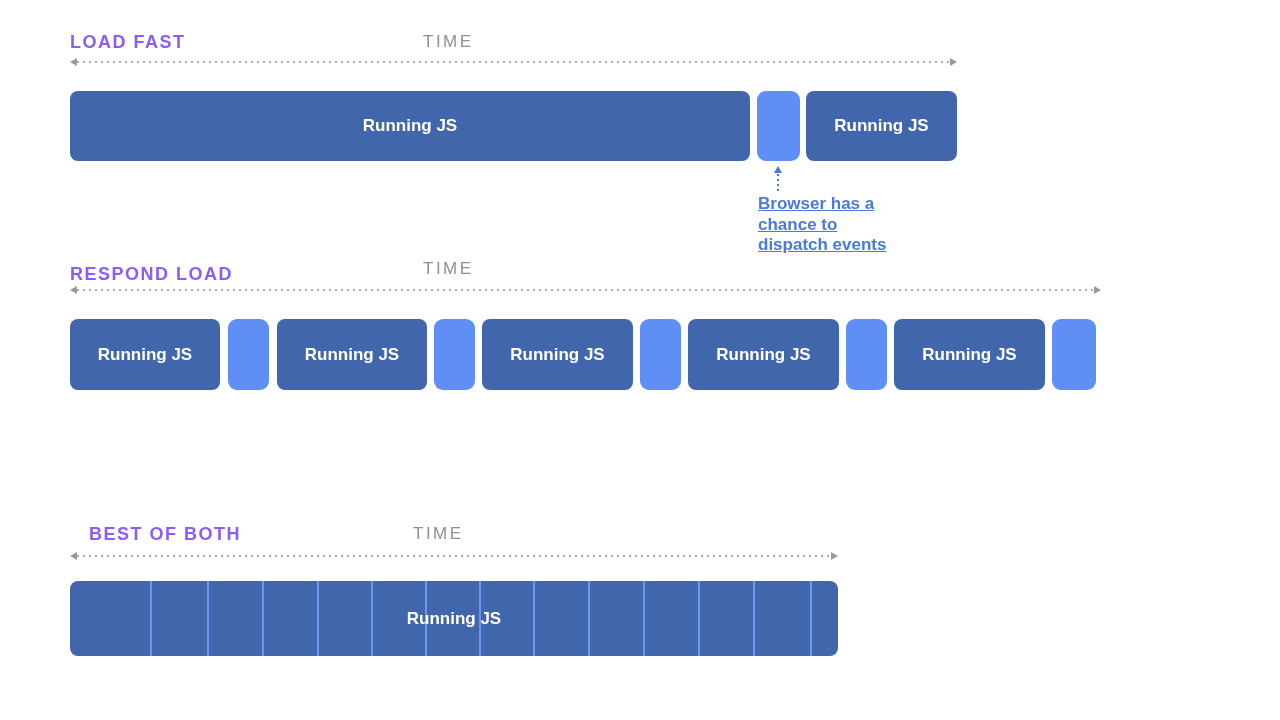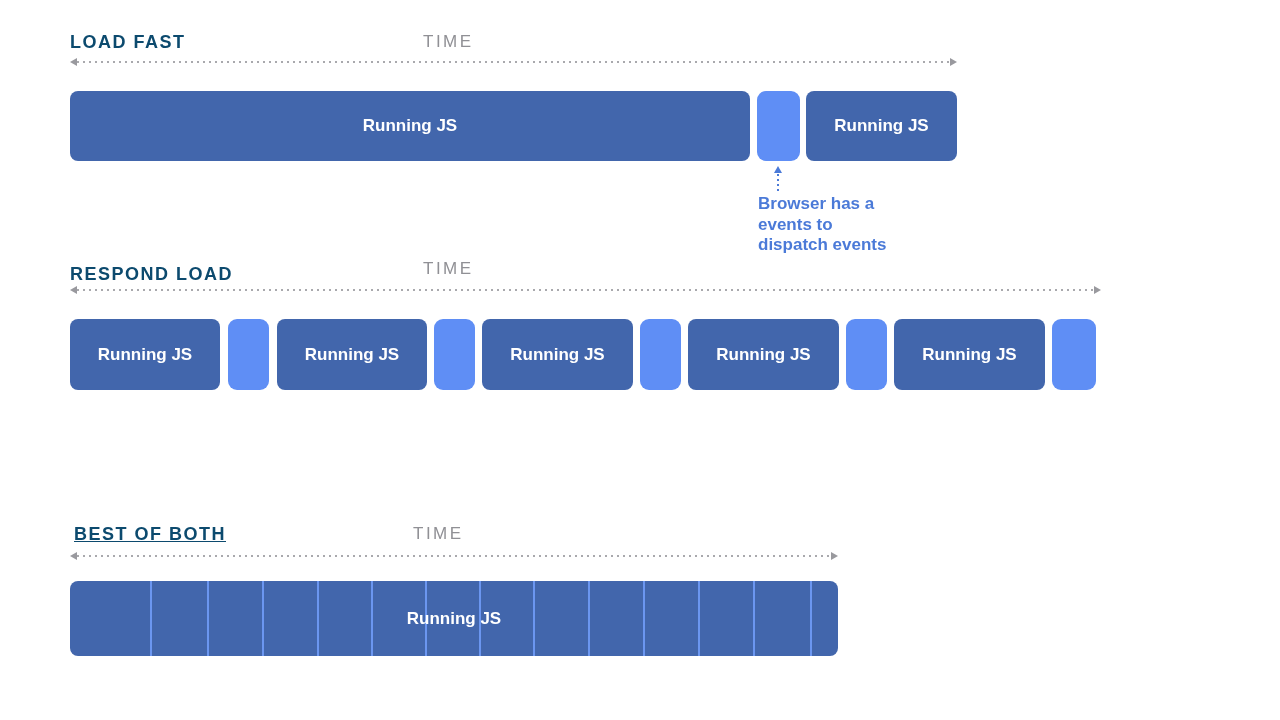--- a/index.html
+++ b/index.html
@@ -2,21 +2,21 @@
 <html><head>
 <meta charset="utf-8">
 <style>
   html,body{margin:0;padding:0;background:#fff;}
   .canvas{
     position:relative;width:1280px;height:720px;background:#ffffff;overflow:hidden;
     font-family:"Liberation Sans", sans-serif;
   }
   .abs{position:absolute;}
   .section-label{
-    font-size:18px;font-weight:bold;letter-spacing:1.5px;color:#0c4a6e;white-space:nowrap;
+    font-size:18px;font-weight:bold;letter-spacing:1.5px;color:#8b5cf6;white-space:nowrap;
   }
   .time-label{
     font-size:17px;font-weight:normal;letter-spacing:2.5px;color:#909095;white-space:nowrap;
   }
   .timeline{display:flex;align-items:center;height:8px;}
   .timeline .dots{
     flex:1;height:2px;
     background:repeating-linear-gradient(to right,#a9a9ad 0 2px,transparent 2px 6px);
   }
   .arrow-left{
@@ -41,21 +41,21 @@
   .v-arrow{display:flex;flex-direction:column;align-items:center;}
   .v-arrow .head{
     width:0;height:0;border-left:4px solid transparent;border-right:4px solid transparent;
     border-bottom:7px solid #4b7ad8;
   }
   .v-arrow .stem{
     width:2px;height:18px;margin-top:1px;
     background:repeating-linear-gradient(to bottom,#4b7ad8 0 2px,transparent 2px 5px);
   }
   .annotation{
-    font-size:17px;font-weight:bold;line-height:20.5px;color:#4b7ad8;white-space:nowrap;
+    font-size:17px;font-weight:bold;line-height:20.5px;color:#4b7ad8;white-space:nowrap;text-decoration:underline;
   }
 </style>
 </head>
 <body>
 
 <div class="canvas">
 
   <div class="abs section-label" style="left:70px;top:32px;">LOAD FAST</div>
   <div class="abs time-label" style="left:423px;top:32px;">TIME</div>
 
@@ -73,21 +73,21 @@
     <span>Running JS</span>
   </div>
 
   <div class="abs v-arrow" style="left:770px;top:166px;width:16px;">
     <span class="head"></span>
     <span class="stem"></span>
   </div>
 
   <div class="abs annotation" style="left:758px;top:194px;">
     <div>Browser has a</div>
-    <div>events to</div>
+    <div>chance to</div>
     <div>dispatch events</div>
   </div>
 
   <div class="abs section-label" style="left:70px;top:264px;">RESPOND LOAD</div>
   <div class="abs time-label" style="left:423px;top:259px;">TIME</div>
 
   <div class="abs timeline" style="left:70px;top:286px;width:1031px;">
     <span class="arrow-left"></span>
     <span class="dots"></span>
     <span class="arrow-right"></span>
@@ -107,21 +107,21 @@
   <div class="abs bar-pause" style="left:640px;top:319px;width:41px;height:71px;"></div>
   <div class="abs bar-js" style="left:688px;top:319px;width:151px;height:71px;">
     <span>Running JS</span>
   </div>
   <div class="abs bar-pause" style="left:846px;top:319px;width:41px;height:71px;"></div>
   <div class="abs bar-js" style="left:894px;top:319px;width:151px;height:71px;">
     <span>Running JS</span>
   </div>
   <div class="abs bar-pause" style="left:1052px;top:319px;width:44px;height:71px;"></div>
 
-  <div class="abs section-label" style="left:74px;top:524px;text-decoration:underline;">BEST OF BOTH</div>
+  <div class="abs section-label" style="left:89px;top:524px;">BEST OF BOTH</div>
   <div class="abs time-label" style="left:413px;top:524px;">TIME</div>
 
   <div class="abs timeline" style="left:70px;top:552px;width:768px;">
     <span class="arrow-left"></span>
     <span class="dots"></span>
     <span class="arrow-right"></span>
   </div>
 
   <div class="abs seg-bar" style="left:70px;top:581px;width:768px;height:75px;">
     <span class="seg-divider" style="left:80px;"></span>

